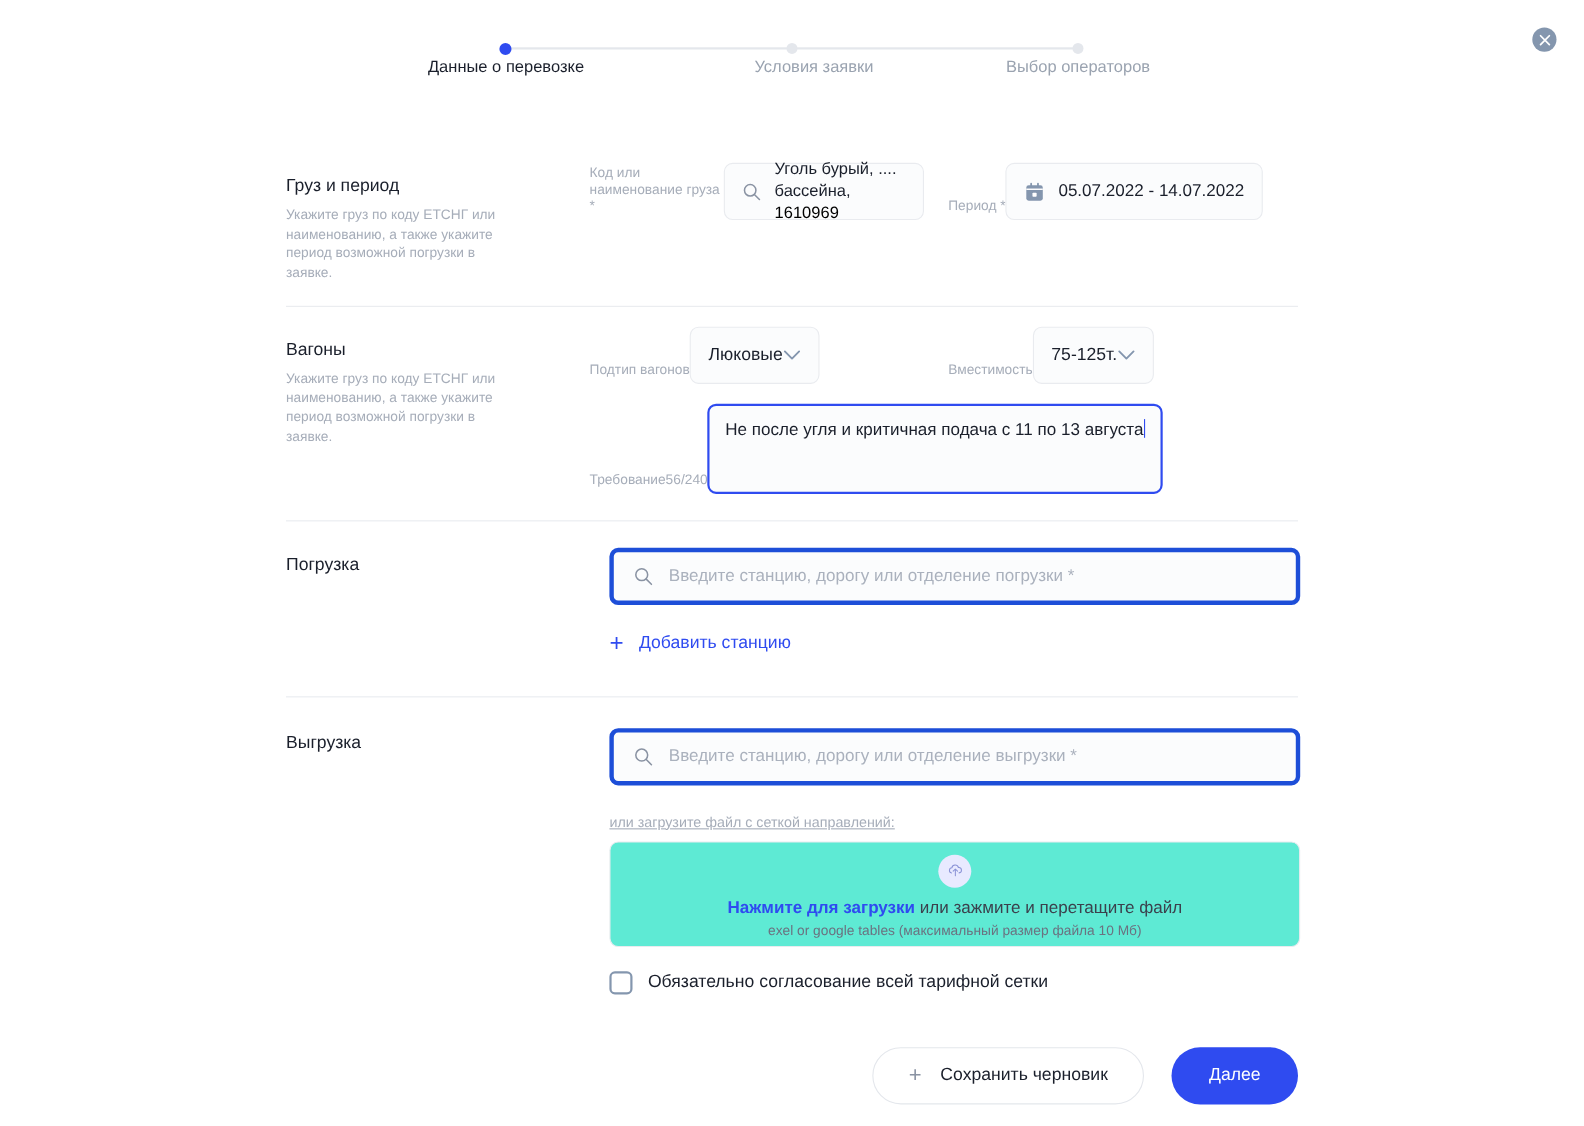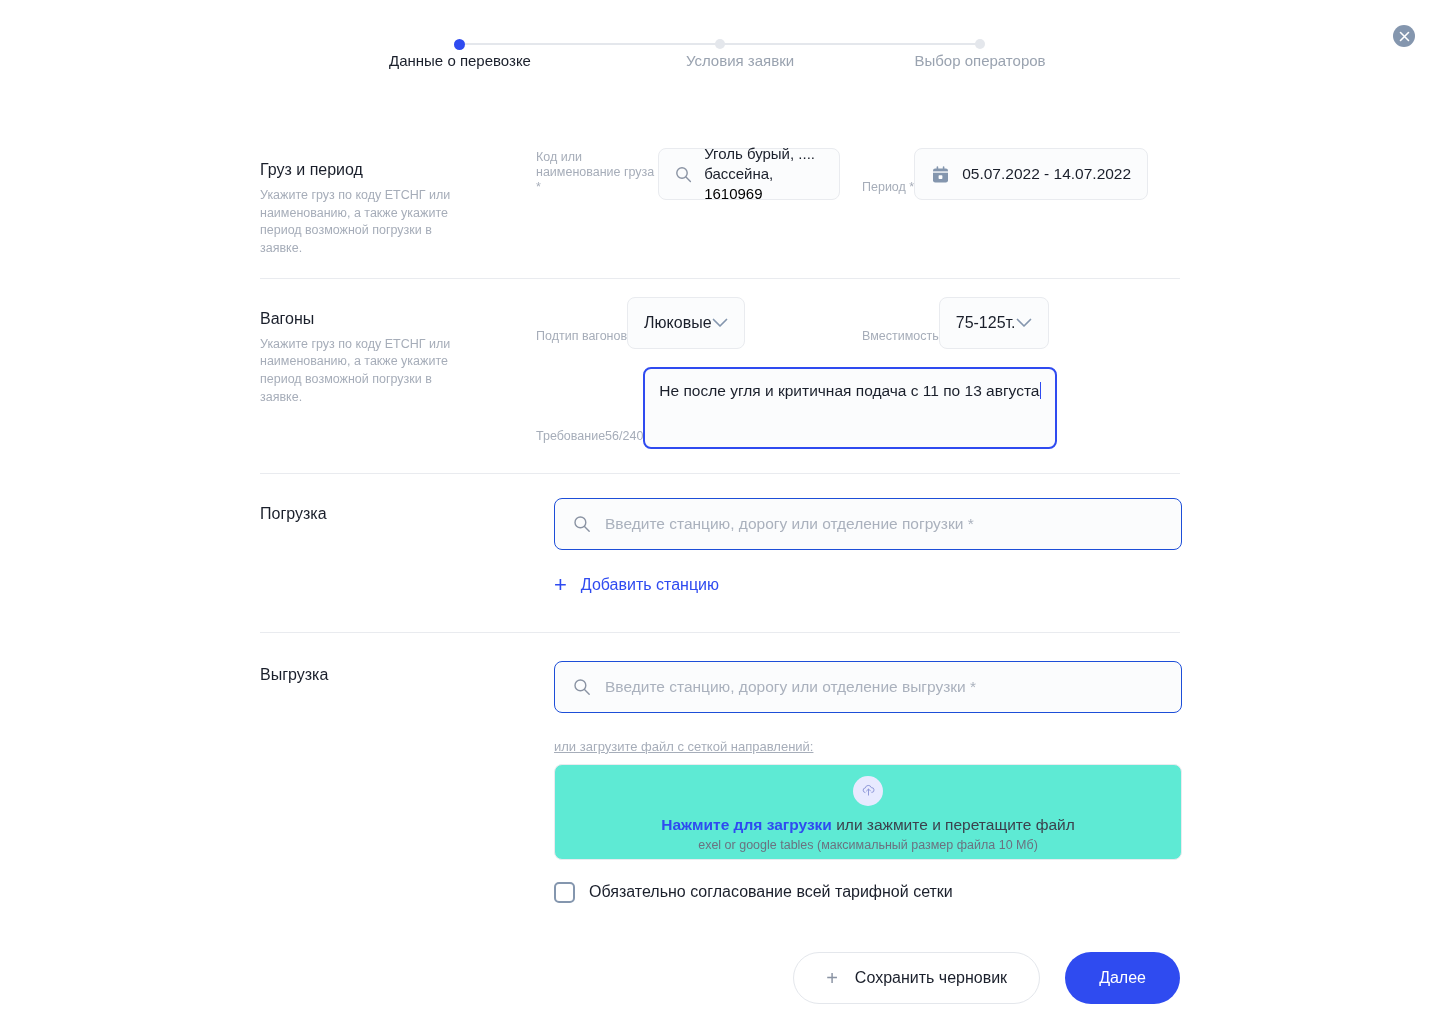--- a/index.html
+++ b/index.html
@@ -97,21 +97,21 @@
   }
   .textarea-text { font-size: 15.5px; color: #1a1f2b; line-height: 1.3; }
   .caret {
     display: inline-block; width: 1px; height: 17px; background: #2f4bf0;
     vertical-align: -3px; margin-left: 1px;
   }
 
   
   .station-box {
     display: flex; align-items: center; gap: 14px;
-    background: #fbfcfd; border: 1px solid #1d4ed8; border-radius: 8px;
+    background: #fbfcfd; border: 4px solid #1d4ed8; border-radius: 8px;
     padding: 0 18px; height: 52px; width: 628px; cursor: text;
   }
 
   .add-station {
     display: inline-flex; align-items: center; gap: 14px; margin-top: 24px;
     background: none; border: none; padding: 0; cursor: pointer;
     font-family: inherit;
   }
   .add-station .plus { font-size: 22px; color: #2f4bf0; line-height: 1; font-weight: 300; }
   .add-station .lbl { font-size: 16px; color: #2f4bf0; }

